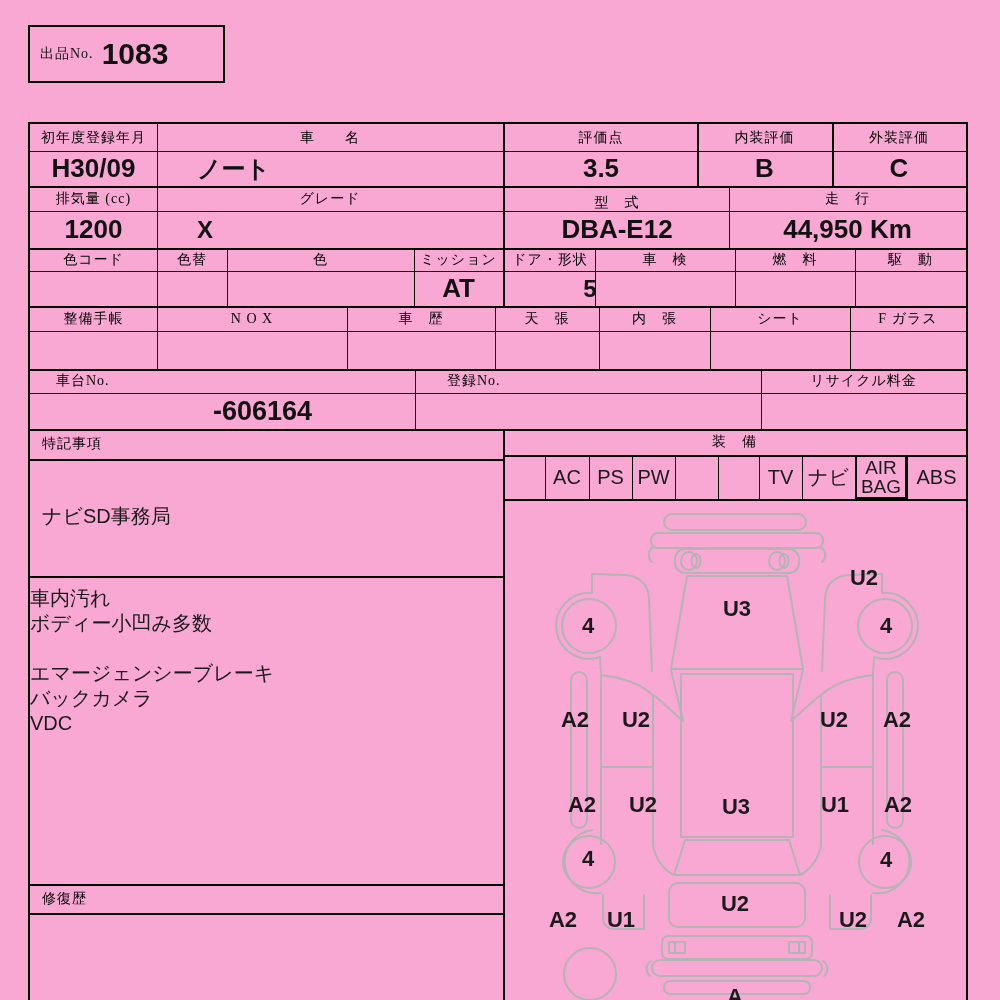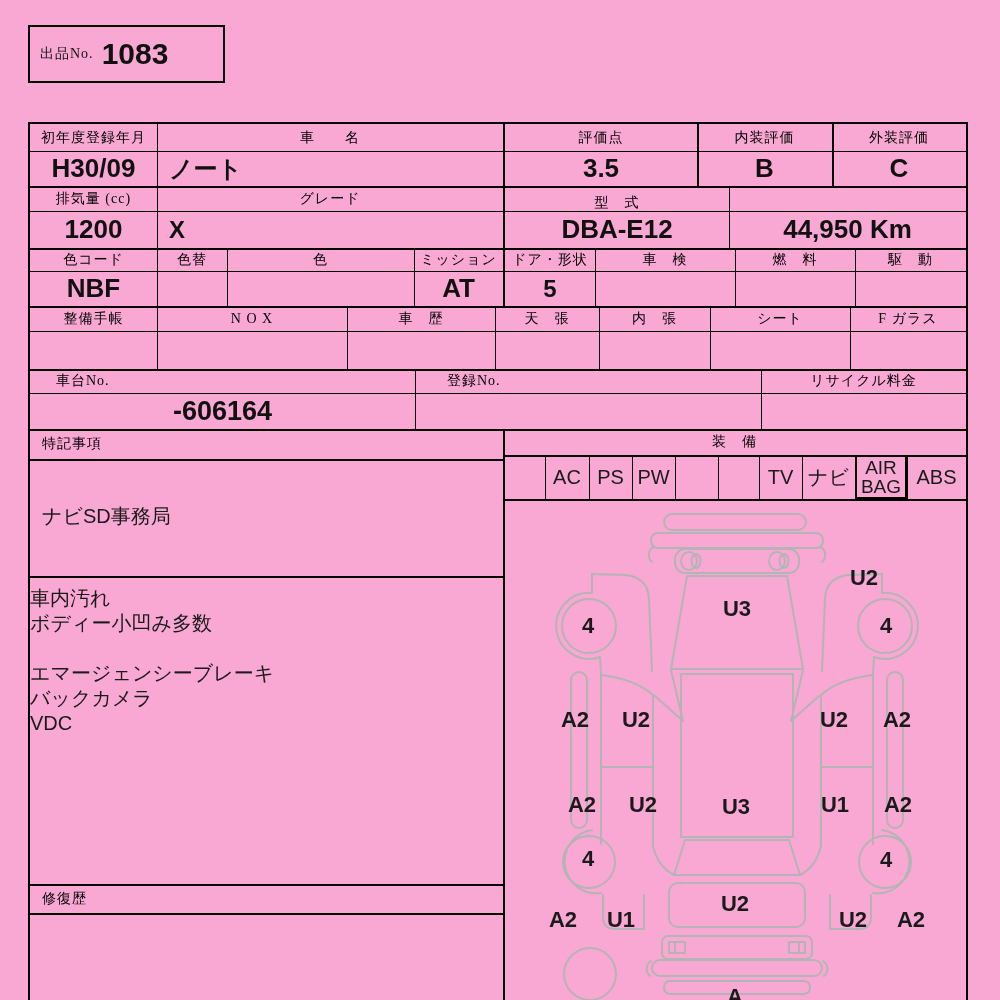--- a/index.html
+++ b/index.html
@@ -11,21 +11,21 @@
   .hl{height:1px;} .hl2{height:2px;} .vl{width:1px;} .vl2{width:2px;}
   
   .hdr{position:absolute;display:flex;align-items:center;justify-content:center;
        font-family:"Liberation Serif","DejaVu Serif",serif;font-size:14px;color:#000;
        letter-spacing:1px;white-space:pre;}
   .hdr.left{justify-content:flex-start;padding-left:32px;}
   
   .val{position:absolute;display:flex;align-items:center;justify-content:center;
        font-weight:bold;font-size:26px;color:#111;white-space:pre;}
   .val.left{justify-content:flex-start;padding-left:12px;}
-  .val.s24{font-size:24px;} .val.s19{font-size:19px;}
+  .val.s24{font-size:24px;padding-left:40px;} .val.s19{font-size:19px;}
   
   .note{position:absolute;font-size:20px;color:#1a1a1a;white-space:pre-line;line-height:25px;}
   
   .eqc{position:absolute;top:331px;height:44px;display:flex;align-items:center;justify-content:center;
        font-size:20px;color:#1a1a1a;text-align:center;}
   .eqc.wrap{font-size:19px;line-height:19px;}
   
   .dmg{position:absolute;transform:translate(-50%,-50%);font-weight:bold;font-size:22px;color:#1a1a1a;white-space:nowrap;}
   #lotbox{left:28px;top:25px;width:197px;height:58px;border:2px solid #000;
           display:flex;align-items:center;padding-left:10px;gap:8px;}
@@ -98,34 +98,34 @@
     <div class="hdr" style="left:802px;top:0;width:134px;height:27px">外装評価</div>
     <div class="val" style="left:0;top:27px;width:127px;height:35px">H30/09</div>
     <div class="val left s24" style="left:127px;top:27px;width:346px;height:35px">ノート</div>
     <div class="val" style="left:475px;top:27px;width:192px;height:35px">3.5</div>
     <div class="val" style="left:667px;top:27px;width:135px;height:35px">B</div>
     <div class="val" style="left:802px;top:27px;width:134px;height:35px">C</div>
 
     <div class="hdr" style="left:0;top:62px;width:127px;height:25px">排気量 (cc)</div>
     <div class="hdr" style="left:127px;top:62px;width:346px;height:25px">グレード</div>
     <div class="hdr" style="left:475px;top:66px;width:224px;height:25px">型　式</div>
+    <div class="hdr" style="left:699px;top:62px;width:237px;height:25px">走　行</div>
     <div class="val" style="left:0;top:87px;width:127px;height:37px">1200</div>
     <div class="val left s24" style="left:127px;top:87px;width:346px;height:37px">X</div>
     <div class="val" style="left:475px;top:87px;width:224px;height:37px">DBA-E12</div>
     <div class="val" style="left:699px;top:87px;width:237px;height:37px">44,950 Km</div>
 
     <div class="hdr" style="left:0;top:124px;width:127px;height:23px">色コード</div>
     <div class="hdr" style="left:127px;top:124px;width:70px;height:23px">色替</div>
     <div class="hdr" style="left:197px;top:124px;width:187px;height:23px">色</div>
     <div class="hdr" style="left:384px;top:124px;width:89px;height:23px">ミッション</div>
     <div class="hdr" style="left:475px;top:124px;width:90px;height:23px">ドア・形状</div>
     <div class="hdr" style="left:565px;top:124px;width:140px;height:23px">車　検</div>
     <div class="hdr" style="left:705px;top:124px;width:120px;height:23px">燃　料</div>
     <div class="hdr" style="left:825px;top:124px;width:111px;height:23px">駆　動</div>
-    <div class="val" style="left:0;top:147px;width:127px;height:35px">NBF</div>
     <div class="val" style="left:127px;top:147px;width:70px;height:35px"></div>
     <div class="val" style="left:384px;top:147px;width:89px;height:35px">AT</div>
     <div class="val s24" style="left:475px;top:147px;width:90px;height:35px">5</div>
     <div class="val" style="left:565px;top:147px;width:140px;height:35px"></div>
     <div class="val" style="left:705px;top:147px;width:120px;height:35px"></div>
     <div class="val" style="left:825px;top:147px;width:111px;height:35px"></div>
 
     <div class="hdr" style="left:0;top:182px;width:127px;height:25px">整備手帳</div>
     <div class="hdr" style="left:127px;top:182px;width:190px;height:25px">N O X</div>
     <div class="hdr" style="left:317px;top:182px;width:148px;height:25px">車　歴</div>

